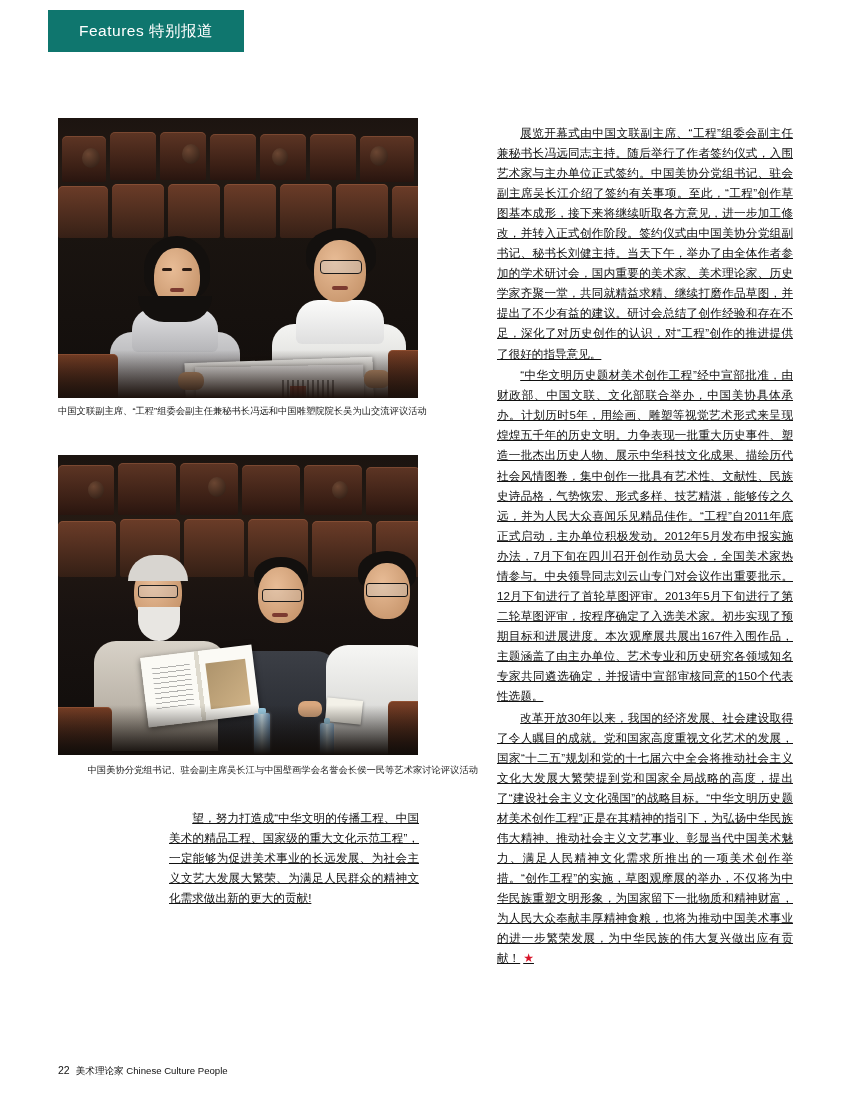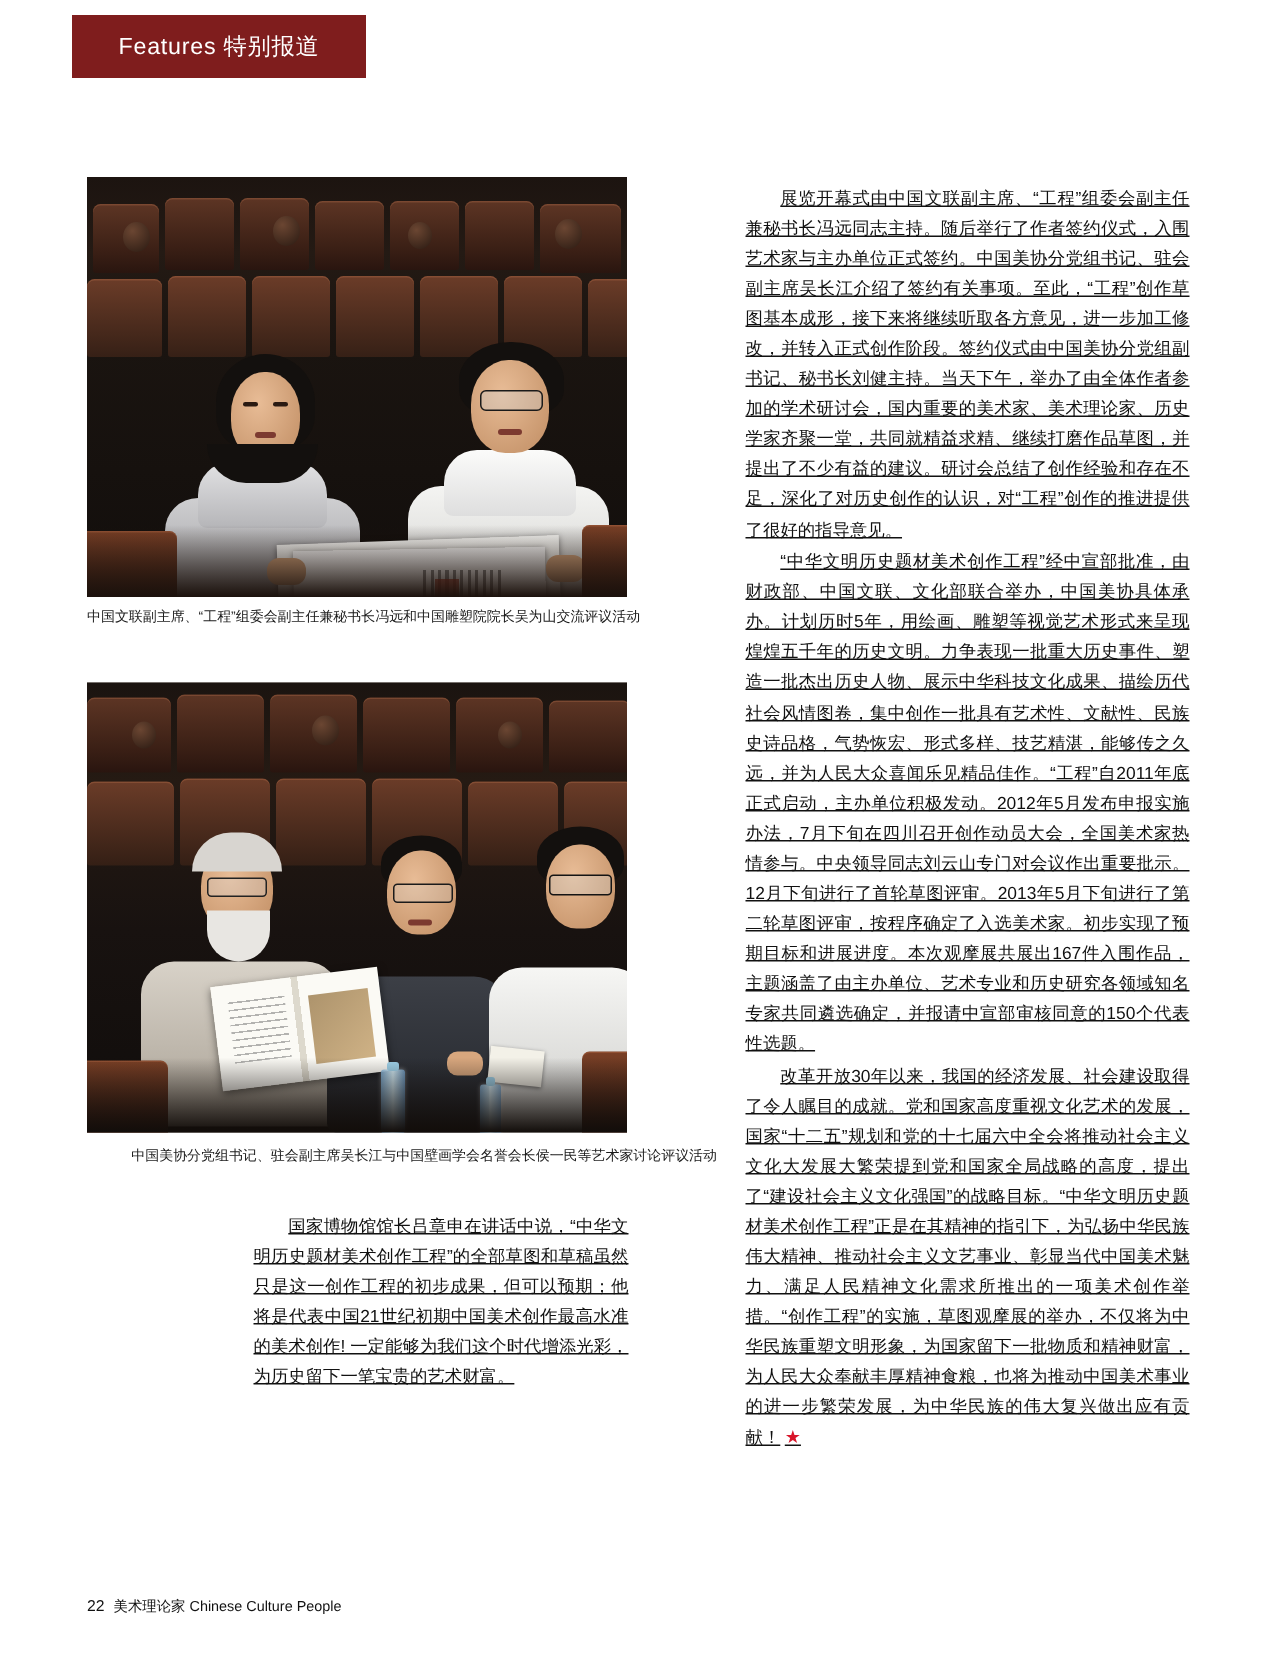--- a/index.html
+++ b/index.html
@@ -16,21 +16,21 @@
     overflow: hidden;
   }
 
   
   .header-banner {
     position: absolute;
     left: 48px;
     top: 10px;
     width: 196px;
     height: 42px;
-    background: #7f1d1d;
+    background: #0f766e;
     display: flex;
     align-items: center;
     justify-content: center;
   }
   .header-banner .banner-text {
     color: #ffffff;
     font-size: 15.5px;
     letter-spacing: 0.5px;
     white-space: nowrap;
   }
@@ -286,19 +286,19 @@
 </div>
 <div class="caption caption-2">中国美协分党组书记、驻会副主席吴长江与中国壁画学会名誉会长侯一民等艺术家讨论评议活动</div>
 
 <div class="col col-right">
   <p>展览开幕式由中国文联副主席、“工程”组委会副主任兼秘书长冯远同志主持。随后举行了作者签约仪式，入围艺术家与主办单位正式签约。中国美协分党组书记、驻会副主席吴长江介绍了签约有关事项。至此，“工程”创作草图基本成形，接下来将继续听取各方意见，进一步加工修改，并转入正式创作阶段。签约仪式由中国美协分党组副书记、秘书长刘健主持。当天下午，举办了由全体作者参加的学术研讨会，国内重要的美术家、美术理论家、历史学家齐聚一堂，共同就精益求精、继续打磨作品草图，并提出了不少有益的建议。研讨会总结了创作经验和存在不足，深化了对历史创作的认识，对“工程”创作的推进提供了很好的指导意见。</p>
   <p>“中华文明历史题材美术创作工程”经中宣部批准，由财政部、中国文联、文化部联合举办，中国美协具体承办。计划历时5年，用绘画、雕塑等视觉艺术形式来呈现煌煌五千年的历史文明。力争表现一批重大历史事件、塑造一批杰出历史人物、展示中华科技文化成果、描绘历代社会风情图卷，集中创作一批具有艺术性、文献性、民族史诗品格，气势恢宏、形式多样、技艺精湛，能够传之久远，并为人民大众喜闻乐见精品佳作。“工程”自2011年底正式启动，主办单位积极发动。2012年5月发布申报实施办法，7月下旬在四川召开创作动员大会，全国美术家热情参与。中央领导同志刘云山专门对会议作出重要批示。12月下旬进行了首轮草图评审。2013年5月下旬进行了第二轮草图评审，按程序确定了入选美术家。初步实现了预期目标和进展进度。本次观摩展共展出167件入围作品，主题涵盖了由主办单位、艺术专业和历史研究各领域知名专家共同遴选确定，并报请中宣部审核同意的150个代表性选题。</p>
   <p><span>改革开放30年以来，我国的经济发展、社会建设取得了令人瞩目的成就。党和国家高度重视文化艺术的发展，国家“十二五”规划和党的十七届六中全会将推动社会主义文化大发展大繁荣提到党和国家全局战略的高度，提出了“建设社会主义文化强国”的战略目标。“中华文明历史题材美术创作工程”正是在其精神的指引下，为弘扬中华民族伟大精神、推动社会主义文艺事业、彰显当代中国美术魅力、满足人民精神文化需求所推出的一项美术创作举措。“创作工程”的实施，草图观摩展的举办，不仅将为中华民族重塑文明形象，为国家留下一批物质和精神财富，为人民大众奉献丰厚精神食粮，也将为推动中国美术事业的进一步繁荣发展，为中华民族的伟大复兴做出应有贡献！</span><span class="endstar">★</span></p>
 </div>
 
 <div class="col col-bottom">
-  <p>国家博物馆馆长吕章申在讲话中说，“中华文明历史题材美术创作工程”的全部草图和草稿虽然只是这一创作工程的初步成果，但可以预期；他将是代表中国21世纪初期中国美术创作最高水准的美术创作! 一定能够为我们这个时代增添光彩，为历史留下一笔宝贵的艺术财富。</p>
+  <p>望，努力打造成“中华文明的传播工程、中国美术的精品工程、国家级的重大文化示范工程”，一定能够为促进美术事业的长远发展、为社会主义文艺大发展大繁荣、为满足人民群众的精神文化需求做出新的更大的贡献!</p>
 </div>
 
 <div class="footer">
   <span class="pageno">22</span>
   <span>美术理论家 Chinese Culture People</span>
 </div>
 
 </body></html>

